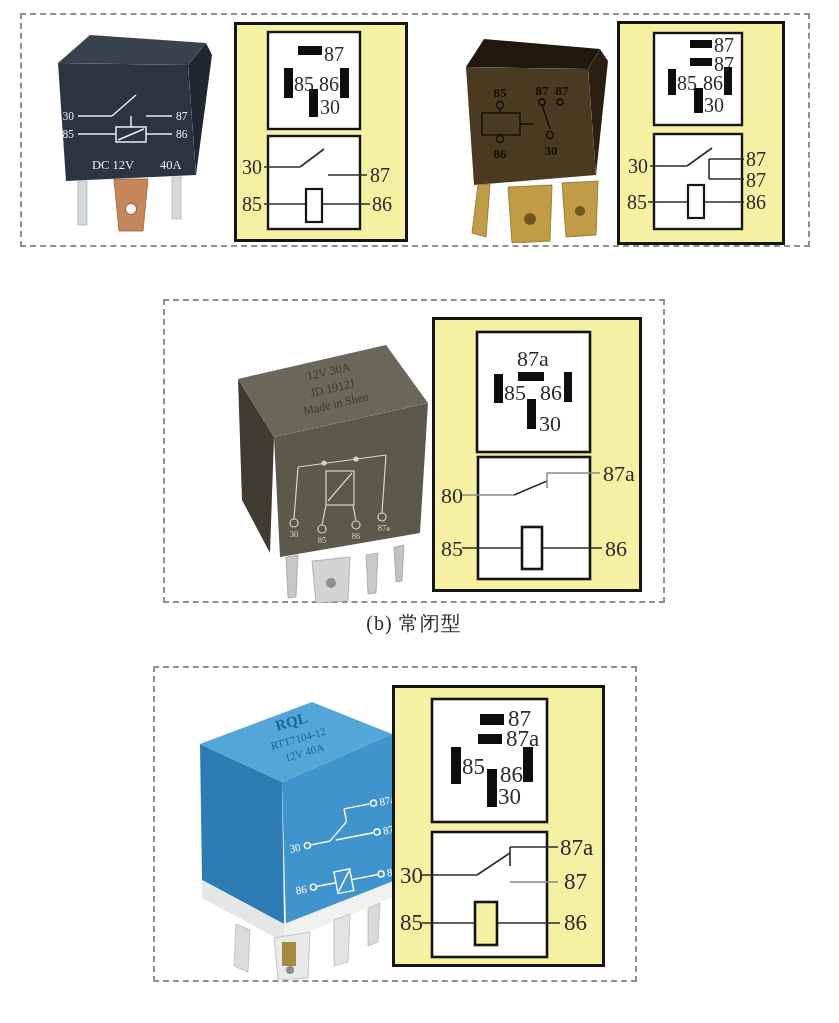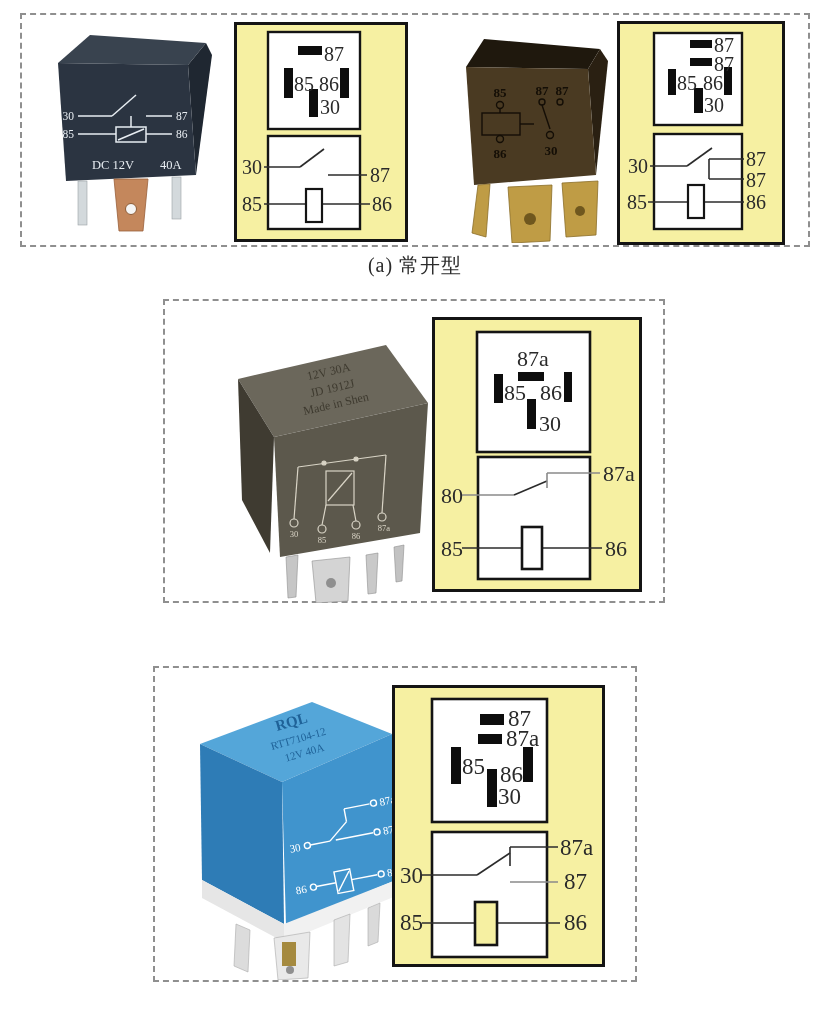--- a/index.html
+++ b/index.html
@@ -140,21 +140,20 @@
       <rect x="71" y="164" width="16" height="33" fill="#ffffff" stroke="#141414" stroke-width="2.2"></rect>
       <g fill="#2a2a2a" font-size="20">
         <text x="11" y="152">30</text>
         <text x="129" y="145">87</text>
         <text x="129" y="166">87</text>
         <text x="10" y="188">85</text>
         <text x="129" y="188">86</text>
       </g>
     </svg>
   </div>
-  <div class="caption" style="left:20px;top:252px;width:790px;">(a) 常开型</div>
 
   <div class="dashed-box" style="left:163px;top:299px;width:502px;height:304px;">
 
     <svg class="abs" style="left:25px;top:14px;" width="245" height="288" viewBox="0 0 245 288">
       <polygon points="48,64 196,30 238,88 84,122" fill="#6b675b"></polygon>
       <polygon points="48,64 84,122 80,238 52,185" fill="#3f3b31"></polygon>
       <polygon points="84,122 238,88 230,218 90,242" fill="#5c584c"></polygon>
       <g transform="rotate(-13 143 76)" fill="#3e3a2f" font-size="12" text-anchor="middle" class="sans" font-family="Liberation Sans, sans-serif">
         <text x="143" y="60">12V 30A</text>
         <text x="143" y="77">JD 1912J</text>
@@ -216,20 +215,21 @@
       </g>
       <rect x="90" y="210" width="20" height="42" fill="#ffffff" stroke="#141414" stroke-width="2.6"></rect>
       <g fill="#2a2a2a" font-size="22">
         <text x="9" y="186">80</text>
         <text x="171" y="164">87a</text>
         <text x="9" y="239">85</text>
         <text x="173" y="239">86</text>
       </g>
     </svg>
   </div>
+  <div class="caption" style="left:163px;top:610px;width:502px;">(b) 常闭型</div>
 
   <div class="dashed-box" style="left:153px;top:666px;width:484px;height:316px;">
 
     <svg class="abs" style="left:15px;top:12px;" width="235" height="300" viewBox="0 0 235 300">
       <polygon points="30,64 142,22 222,54 112,102" fill="#54a6d9"></polygon>
       <polygon points="30,64 112,102 114,244 32,200" fill="#2e7cb6"></polygon>
       <polygon points="112,102 222,54 226,200 116,246" fill="#4094cd"></polygon>
       <g transform="rotate(-16 126 58)" fill="#1f6298" text-anchor="middle" class="sans" font-family="Liberation Sans, sans-serif">
         <text x="126" y="46" font-size="15" font-weight="bold">RQL</text>
         <text x="128" y="63" font-size="11">RTT7104-12</text>

